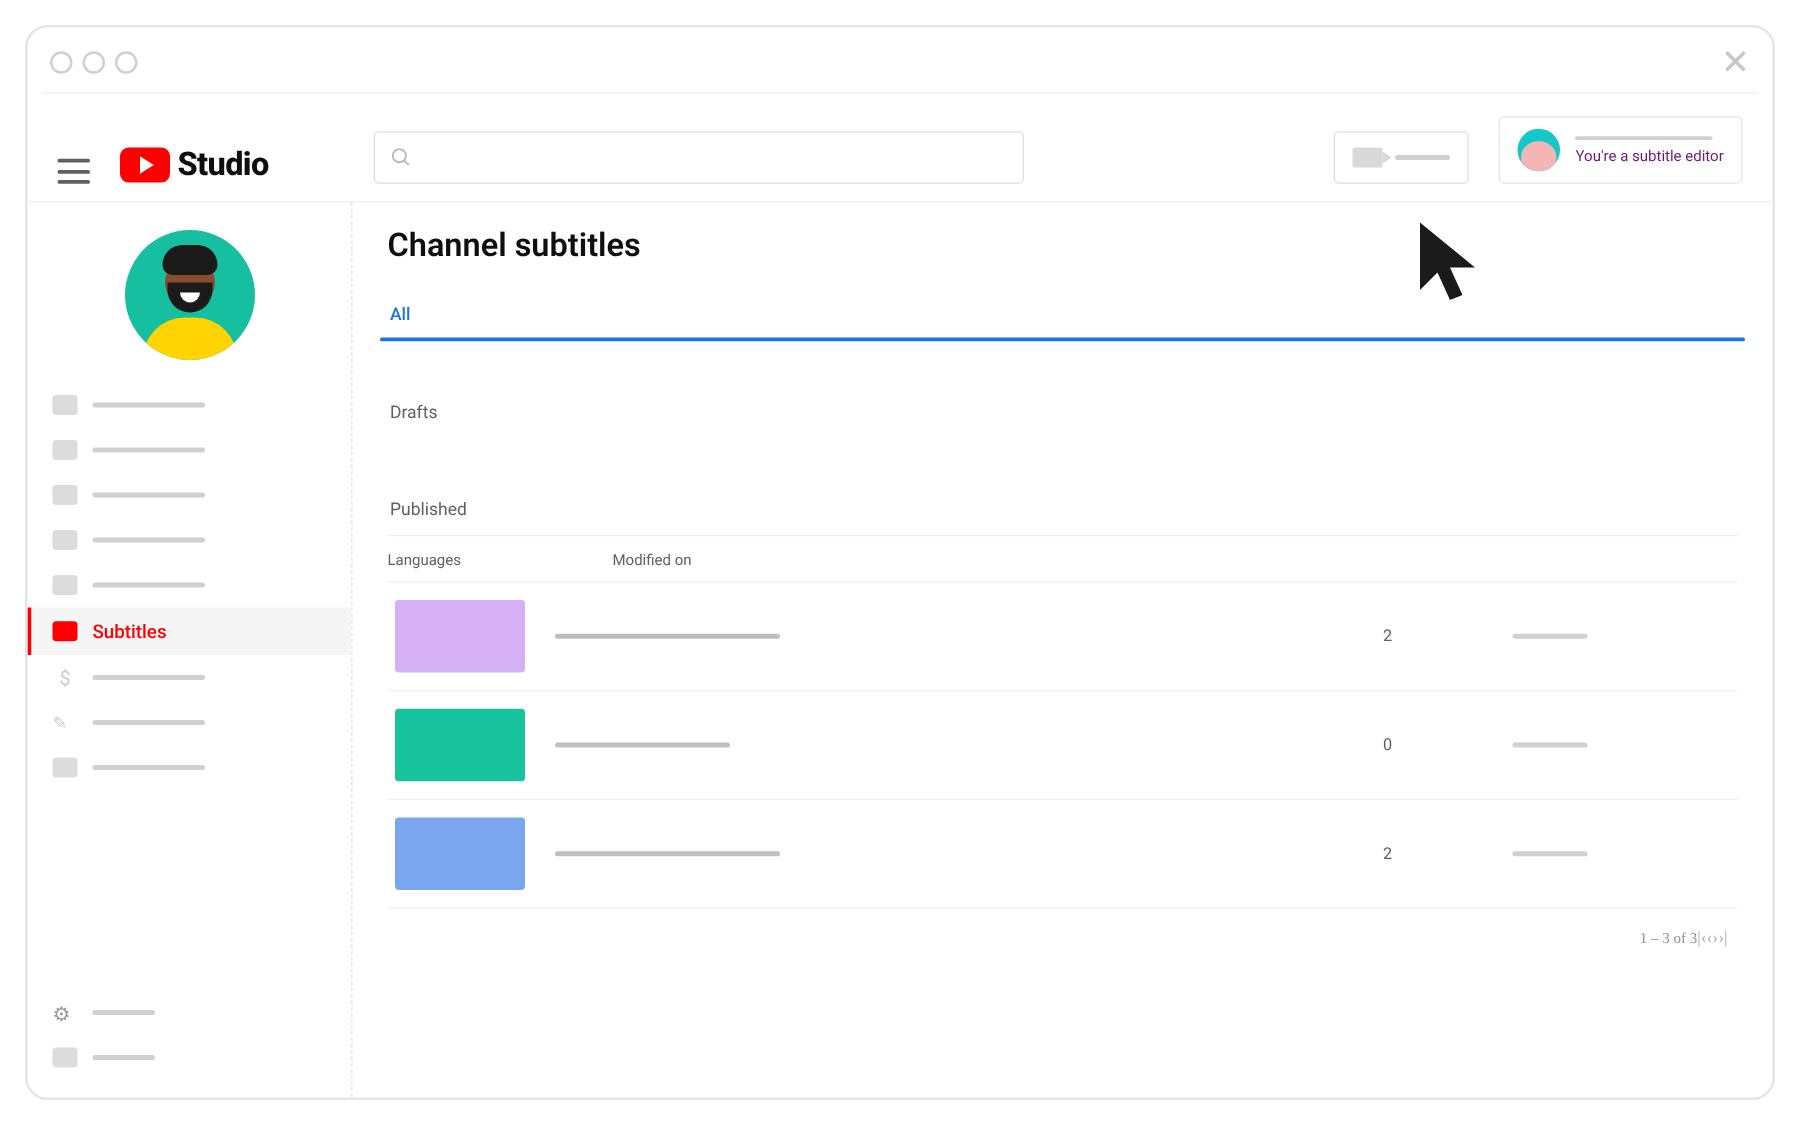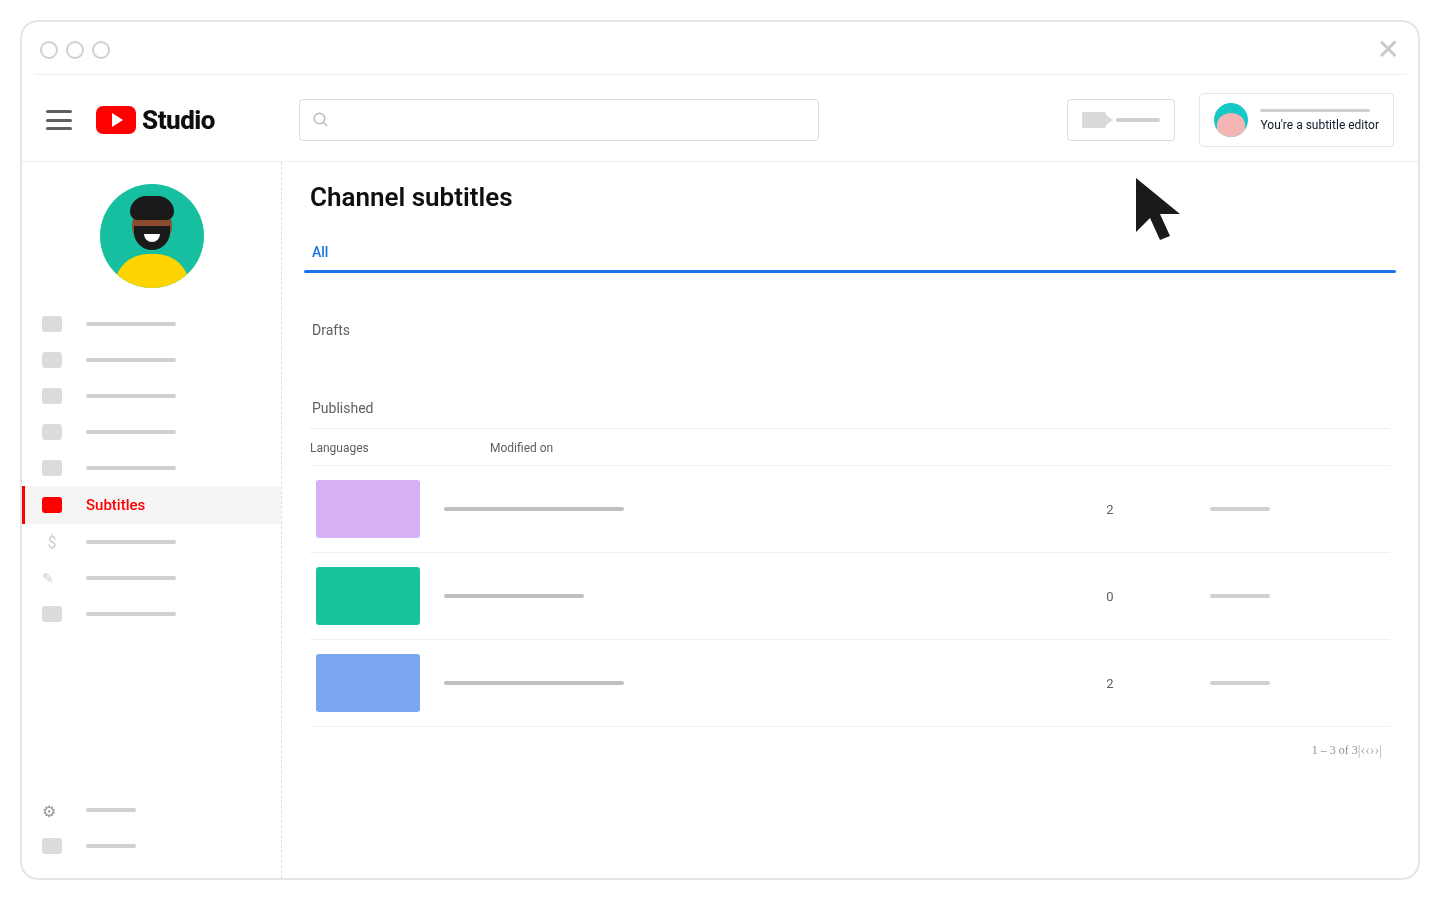--- a/index.html
+++ b/index.html
@@ -3,51 +3,51 @@
 <meta charset="utf-8">
 <style>
 * { box-sizing: border-box; margin: 0; padding: 0; }
 body { font-family: -apple-system, BlinkMacSystemFont, "Segoe UI", Roboto, Arial, sans-serif; background: #fff; color: #0f0f0f; }
 .window { width: 1400px; height: 860px; margin: 20px auto; border: 2px solid #e5e5e5; border-radius: 18px; overflow: hidden; position: relative; background:#fff; }
 .traffic-bar { display:flex; align-items:center; padding: 14px 18px 10px 18px; }
 .traffic-dot { width:18px; height:18px; border:2px solid #d0d0d0; border-radius:50%; margin-right:8px; }
 .close-x { margin-left:auto; color:#c8c8c8; font-size:28px; line-height:1; cursor:pointer; }
 .divider { height:1px; background:#eee; margin: 0 12px; }
 
-.header { display:flex; align-items:center; padding: 14px 24px; gap: 24px; border-bottom:1px solid #eee; margin-top:4px;}
+.header { display:flex; align-items:flex-end; padding: 14px 24px; gap: 24px; border-bottom:1px solid #eee; margin-top:4px;}
 .hamburger { width:26px; height:20px; display:flex; flex-direction:column; justify-content:space-between; cursor:pointer;}
 .hamburger span { height:3px; background:#606060; border-radius:2px; }
 .logo-wrap { display:flex; align-items:center; gap:6px; }
 .yt-box { width:40px; height:28px; background:#ff0000; border-radius:7px; display:flex; align-items:center; justify-content:center; }
 .yt-tri { width:0; height:0; border-left:11px solid #fff; border-top:7px solid transparent; border-bottom:7px solid transparent; margin-left:3px;}
 .logo-text { font-weight:800; font-size:26px; letter-spacing:-0.5px; }
 .search-box { flex: 0 0 520px; height:42px; border:1px solid #ddd; border-radius:4px; display:flex; align-items:center; padding:0 12px; margin-left: 60px;}
 .search-box svg { width:18px; height:18px; stroke:#bbb; }
 .spacer { flex:1; }
 .create-btn { height:42px; border:1px solid #ddd; border-radius:4px; padding:0 14px; display:flex; align-items:center; gap:10px; }
 .cam-icon { width:24px; height:16px; background:#d9d9d9; border-radius:2px; position:relative; }
 .cam-icon::after { content:""; position:absolute; right:-7px; top:3px; width:0; height:0; border-left:7px solid #d9d9d9; border-top:5px solid transparent; border-bottom:5px solid transparent;}
 .gray-line { height:4px; background:#d0d0d0; border-radius:2px; }
 .account-box { height:54px; border:1px solid #e5e5e5; border-radius:4px; display:flex; align-items:center; gap:12px; padding:0 14px; position:relative;}
 .mini-avatar { width:34px; height:34px; border-radius:50%; background:#14c8c8; position:relative; overflow:hidden;}
 .mini-avatar::after{content:""; position:absolute; inset:10px 3px 0 3px; background:#f5b5b5; border-radius:50% 50% 0 0;}
 .account-text-col { display:flex; flex-direction:column; gap:6px; }
-.account-sub { font-size:12px; color:#0f172a; }
+.account-sub { font-size:12px; color:#701a75; }
 
 .body { display:flex; height: calc(100% - 140px); }
 .sidebar { width:260px; border-right:1px dashed #e0e0e0; padding-top:10px; display:flex; flex-direction:column;}
 .avatar-wrap { display:flex; justify-content:center; padding: 12px 0 18px 0;}
 .avatar { width:104px; height:104px; border-radius:50%; background:#15bfa0; position:relative; overflow:hidden;}
 .avatar .head{ position:absolute; top:22px; left:32px; width:40px; height:40px; background:#8a4b2e; border-radius:50%;}
 .avatar .hair{ position:absolute; top:12px; left:30px; width:44px; height:24px; background:#1a1a1a; border-radius:20px 20px 10px 10px;}
 .avatar .shirt{ position:absolute; bottom:0; left:14px; right:14px; height:34px; background:#ffd400; border-radius:40px 40px 0 0;}
 .avatar .beard{ position:absolute; top:42px; left:34px; width:36px; height:24px; background:#1a1a1a; border-radius:0 0 18px 18px;}
 .avatar .mouth{ position:absolute; top:50px; left:44px; width:16px; height:8px; background:#fff; border-radius:0 0 10px 10px;}
 .nav { display:flex; flex-direction:column; }
-.nav-item { display:flex; align-items:center; gap:24px; padding: 10px 20px; font-size:14px; color:#606060; cursor:pointer;}
+.nav-item { display:flex; align-items:center; gap:12px; padding: 10px 20px; font-size:14px; color:#606060; cursor:pointer;}
 .nav-item .nav-icon { width:20px; height:16px; background:#dcdcdc; border-radius:3px; flex-shrink:0;}
 .nav-item .nav-line { width:90px; height:4px; background:#d0d0d0; border-radius:2px;}
 .nav-item.active { background:#f5f5f5; border-left:3px solid #ff0000; padding-left:17px; }
 .nav-item.active .nav-icon { background:#ff0000; }
 .nav-item.active .nav-label { color:#ff0000; font-weight:500;}
 .nav-item .nav-label { font-size:15px; }
 .nav-bottom { margin-top:auto; padding-bottom:14px;}
 
 .main { flex:1; padding: 14px 28px 0 28px; position:relative;}
 .page-title { font-size:26px; font-weight:600; margin: 6px 0 24px 0;}

